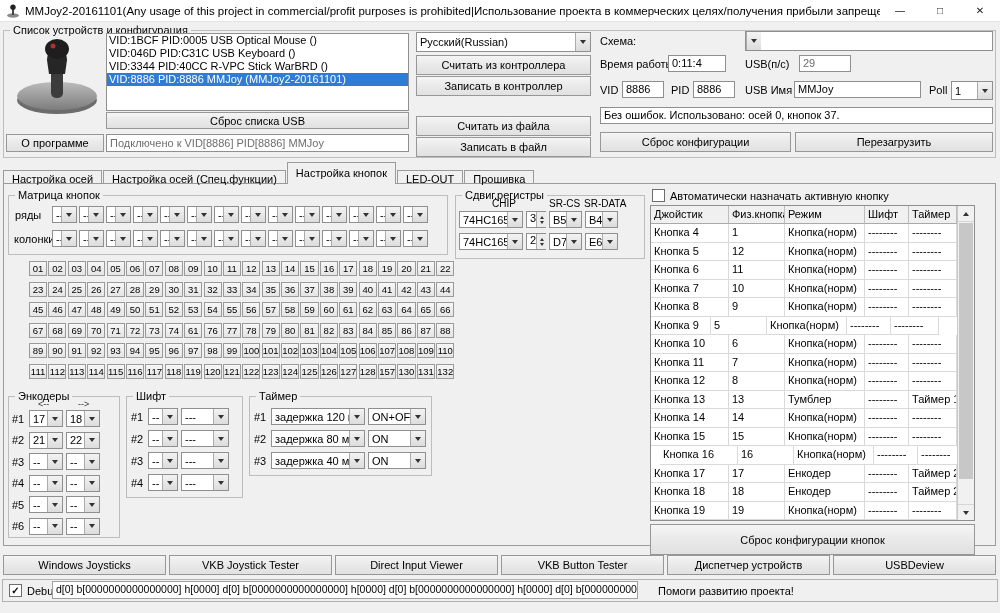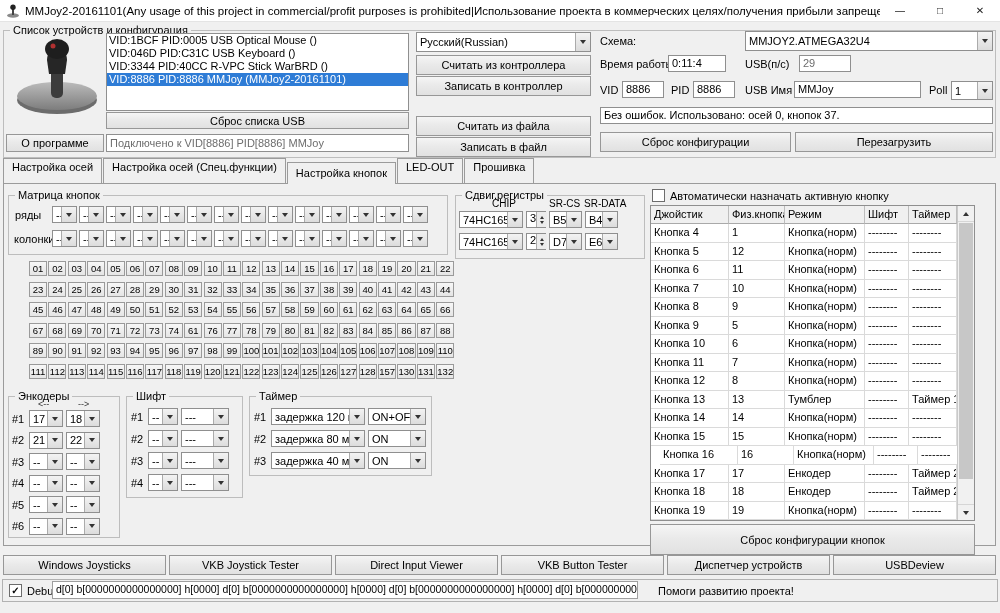--- a/index.html
+++ b/index.html
@@ -40,21 +40,21 @@
   .sv{flex:1;padding-left:3px}
   .spar{width:11px;display:flex;flex-direction:column;align-items:center;justify-content:center;
         gap:2px;background:#ececec;border-left:1px solid #ababab;flex:none}
   .sparr{width:0;height:0;border-left:2.5px solid transparent;border-right:2.5px solid transparent}
   .sparr.up{border-bottom:3.5px solid #333}
   .sparr.dn{border-top:3.5px solid #333}
   .list{position:absolute;background:#fff;border:1px solid #8f8f8f;overflow:hidden}
   .ditem{height:13px;line-height:13px;padding:0 2px;white-space:nowrap;overflow:hidden}
   .ditem.sel{background:#2e7cd6;color:#fff}
   .tabbar{position:absolute;display:flex;align-items:flex-end;z-index:3}
-  .tab{height:26px;padding:2px 8px 0;background:#f0f0f0;border:1px solid #9b9b9b;margin-right:1px;
+  .tab{height:14px;padding:2px 8px 0;background:#f0f0f0;border:1px solid #9b9b9b;margin-right:1px;
        white-space:nowrap;cursor:default}
   .tab.active{height:22px;padding-top:4px;border-bottom:none;position:relative;z-index:4}
   .tabpanel{position:absolute;border:1px solid #9b9b9b;background:#f0f0f0}
   .flexrow{position:absolute;display:flex}
   #rowCombos,#colCombos{gap:2px}
   #btnGrid{position:absolute;display:grid;grid-template-columns:repeat(22,18.1px);
            column-gap:1.3px;row-gap:5.5px;grid-auto-rows:15px}
   .gbtn{background:linear-gradient(#f7f7f7,#e5e5e5);border:1px solid #9a9a9a;font-size:9.5px;
         display:flex;align-items:center;justify-content:center;cursor:default}
   .colflex{position:absolute;display:flex;flex-direction:column}
@@ -140,21 +140,20 @@
         <i class="tri"></i>
       </span>
     </div>
   <button class="btn" style="left:416px;top:55px;width:175px;height:20px">Считать из контроллера</button>
   <button class="btn" style="left:416px;top:76px;width:175px;height:20px">Записать в контроллер</button>
   <button class="btn" style="left:416px;top:116px;width:175px;height:20px">Считать из файла</button>
   <button class="btn" style="left:416px;top:137px;width:175px;height:20px">Записать в файл</button>
 
   <span class="lbl" style="left:600px;top:35px">Схема:</span>
   <div class="combo abs" style="left:745px;top:31px;width:248px;height:20px">
-      <span class="cv">MMJOY2.ATMEGA32U4</span>
       <span class="da">
         <i class="tri"></i>
       </span>
     </div>
   <span class="lbl" style="left:600px;top:58px">Время работы:</span>
   <div class="field" style="left:668px;top:55px;width:58px;height:17px">0:11:4</div>
   <span class="lbl" style="left:745px;top:58px">USB(п/с)</span>
   <div class="field gray" style="left:799px;top:55px;width:52px;height:17px">29</div>
   <span class="lbl" style="left:600px;top:84px">VID</span>
   <div class="field" style="left:622px;top:81px;width:42px;height:17px">8886</div>
@@ -599,21 +598,21 @@
           <div class="td" style="width: 48px;">--------</div>
         </div>
         <div class="trow">
           <div class="td" style="width: 78px;">Кнопка 8</div>
           <div class="td" style="width: 56px;">9</div>
           <div class="td" style="width: 80px;">Кнопка(норм)</div>
           <div class="td" style="width: 44px;">--------</div>
           <div class="td" style="width: 48px;">--------</div>
         </div>
         <div class="trow">
-          <div class="td" style="width: 78px;">Кнопка 9</div>
+          <div class="td" style="width: 60px;">Кнопка 9</div>
           <div class="td" style="width: 56px;">5</div>
           <div class="td" style="width: 80px;">Кнопка(норм)</div>
           <div class="td" style="width: 44px;">--------</div>
           <div class="td" style="width: 48px;">--------</div>
         </div>
         <div class="trow">
           <div class="td" style="width: 78px;">Кнопка 10</div>
           <div class="td" style="width: 56px;">6</div>
           <div class="td" style="width: 80px;">Кнопка(норм)</div>
           <div class="td" style="width: 44px;">--------</div>

